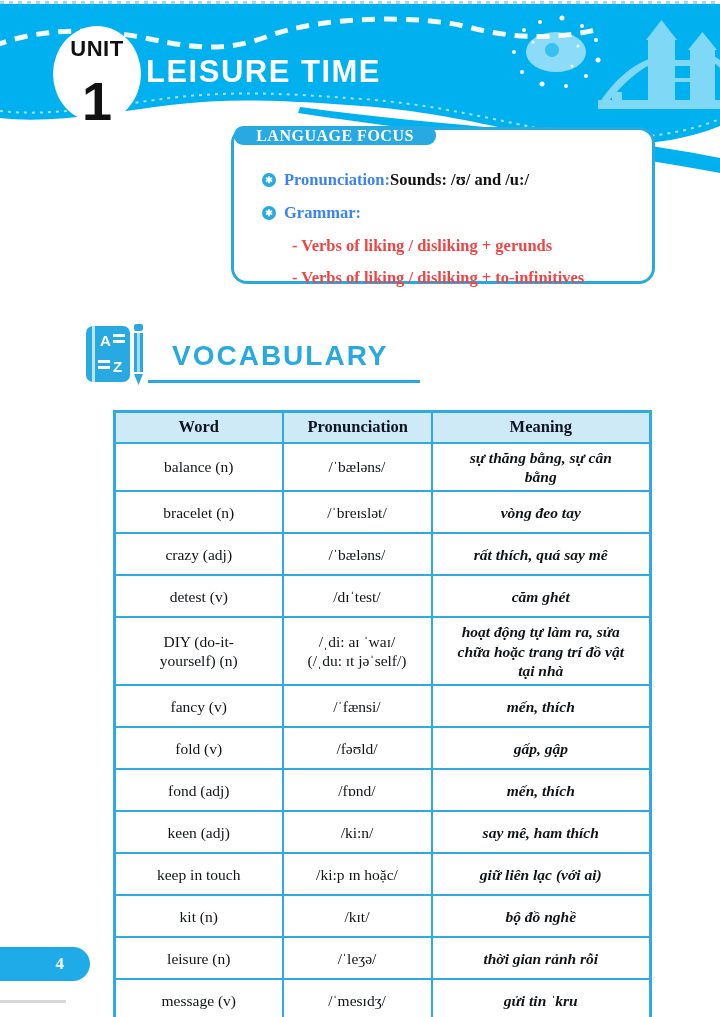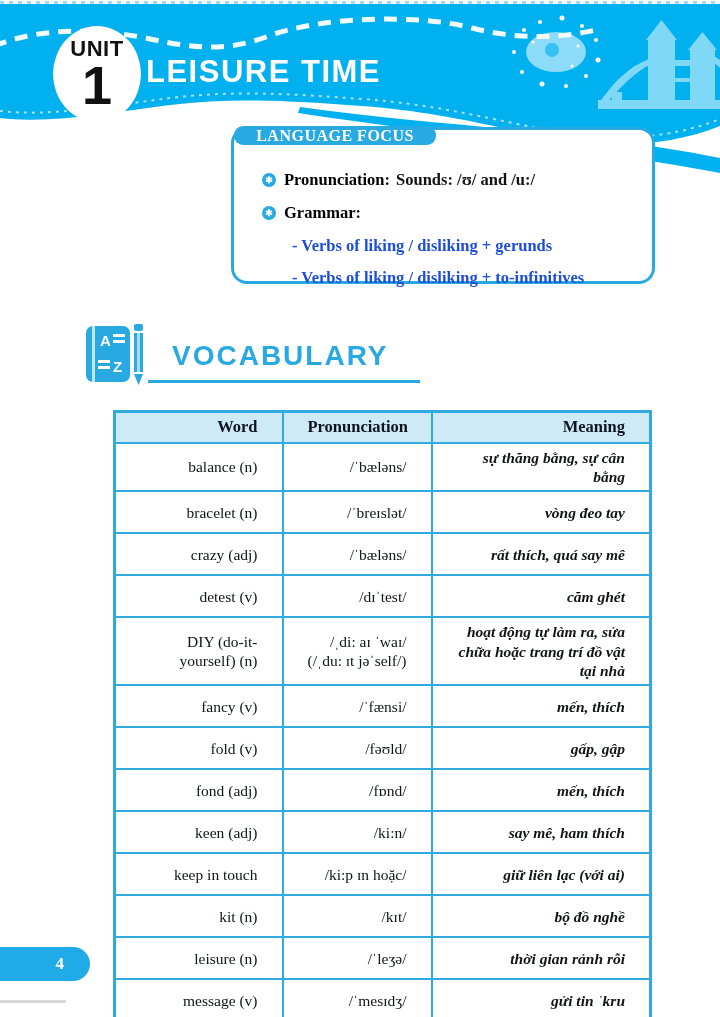--- a/index.html
+++ b/index.html
@@ -7,21 +7,21 @@
   .page {
     position:relative; width:720px; height:1017px; margin:0 auto;
     background:#ffffff; overflow:hidden;
   }
   .header-art { position:absolute; top:0; left:0; z-index:1; }
 
   .unit-badge {
     position:absolute; left:53px; top:26px; width:88px; height:96px;
     background:#ffffff; border-radius:50%; z-index:3;
     display:flex; flex-direction:column; align-items:center; justify-content:flex-start;
-    font-family:"Liberation Sans", sans-serif; color:#111111; text-align:center;
+    font-family:"Liberation Sans", sans-serif; color:#111111; text-align:center;gap:16px;
   }
   .unit-badge .unit-word { font-size:22px; font-weight:900; letter-spacing:.5px; margin-top:12px; line-height:1; }
   .unit-badge .unit-num  { font-size:54px; font-weight:900; line-height:.95; }
 
   .page-title {
     position:absolute; left:146px; top:54px; z-index:3;
     font-family:"Liberation Sans", sans-serif; font-weight:900;
     font-size:31px; color:#ffffff; letter-spacing:1.5px;
   }
 
@@ -38,23 +38,23 @@
     font-weight:700; font-size:16px; letter-spacing:.5px;
   }
   .lf-item { display:flex; align-items:baseline; margin-bottom:13px;
     font-size:16.5px; font-weight:700; color:#111111; }
   .lf-bullet {
     flex:0 0 auto; width:14px; height:14px; border-radius:50%;
     background:#29a9e1; color:#ffffff; font-size:9px; line-height:14px;
     text-align:center; margin-right:8px; align-self:center;
     font-family:"Liberation Sans", sans-serif;
   }
-  .lf-label { color:#000000; margin-right:6px; }
+  .lf-label { color:#3b82f6; }
   .lf-points { margin-left:30px; }
-  .lf-point { font-size:16.5px; font-weight:700; color:#1d4ed8; margin-bottom:12px; }
+  .lf-point { font-size:16.5px; font-weight:700; color:#ef4444; margin-bottom:12px; }
 
   .vocab-heading { position:absolute; left:84px; top:320px; z-index:2; display:flex; }
   .vocab-title {
     margin-left:26px; margin-top:20px;
     font-family:"Liberation Sans", sans-serif; font-weight:900;
     font-size:28px; color:#29a9e1; letter-spacing:2px;
   }
   .vocab-underline {
     position:absolute; left:148px; top:380px; width:272px; height:3px;
     background:#29a9e1; z-index:2;
@@ -62,21 +62,21 @@
 
   .vocab-table {
     position:absolute; left:113px; top:410px; width:536px; z-index:2;
     border-collapse:collapse; table-layout:fixed;
     font-family:"Liberation Serif", serif;
   }
   .vocab-table col.w { width:168px; }
   .vocab-table col.p { width:149px; }
   .vocab-table col.m { width:219px; }
   .vocab-table th, .vocab-table td {
-    border:2px solid #2fabe2; padding:4px 24px; text-align:right; vertical-align:middle;margin-left:12px;
+    border:2px solid #2fabe2; padding:4px 24px; text-align:center; vertical-align:middle;margin-left:12px;
   }
   .vocab-table { border:3px solid #2fabe2; }
   .vocab-table th {
     background:#cfeaf7; color:#0e1420; font-size:16.5px; font-weight:700; height:31px;
   }
   .vocab-table td { background:#ffffff; color:#101417; font-size:15.5px; height:42px; line-height:1.25; }
   .vocab-table td.c-meaning { font-weight:700; font-style:italic; }
 
   .page-pill {
     position:absolute; left:0; top:947px; width:90px; height:34px; z-index:2;

